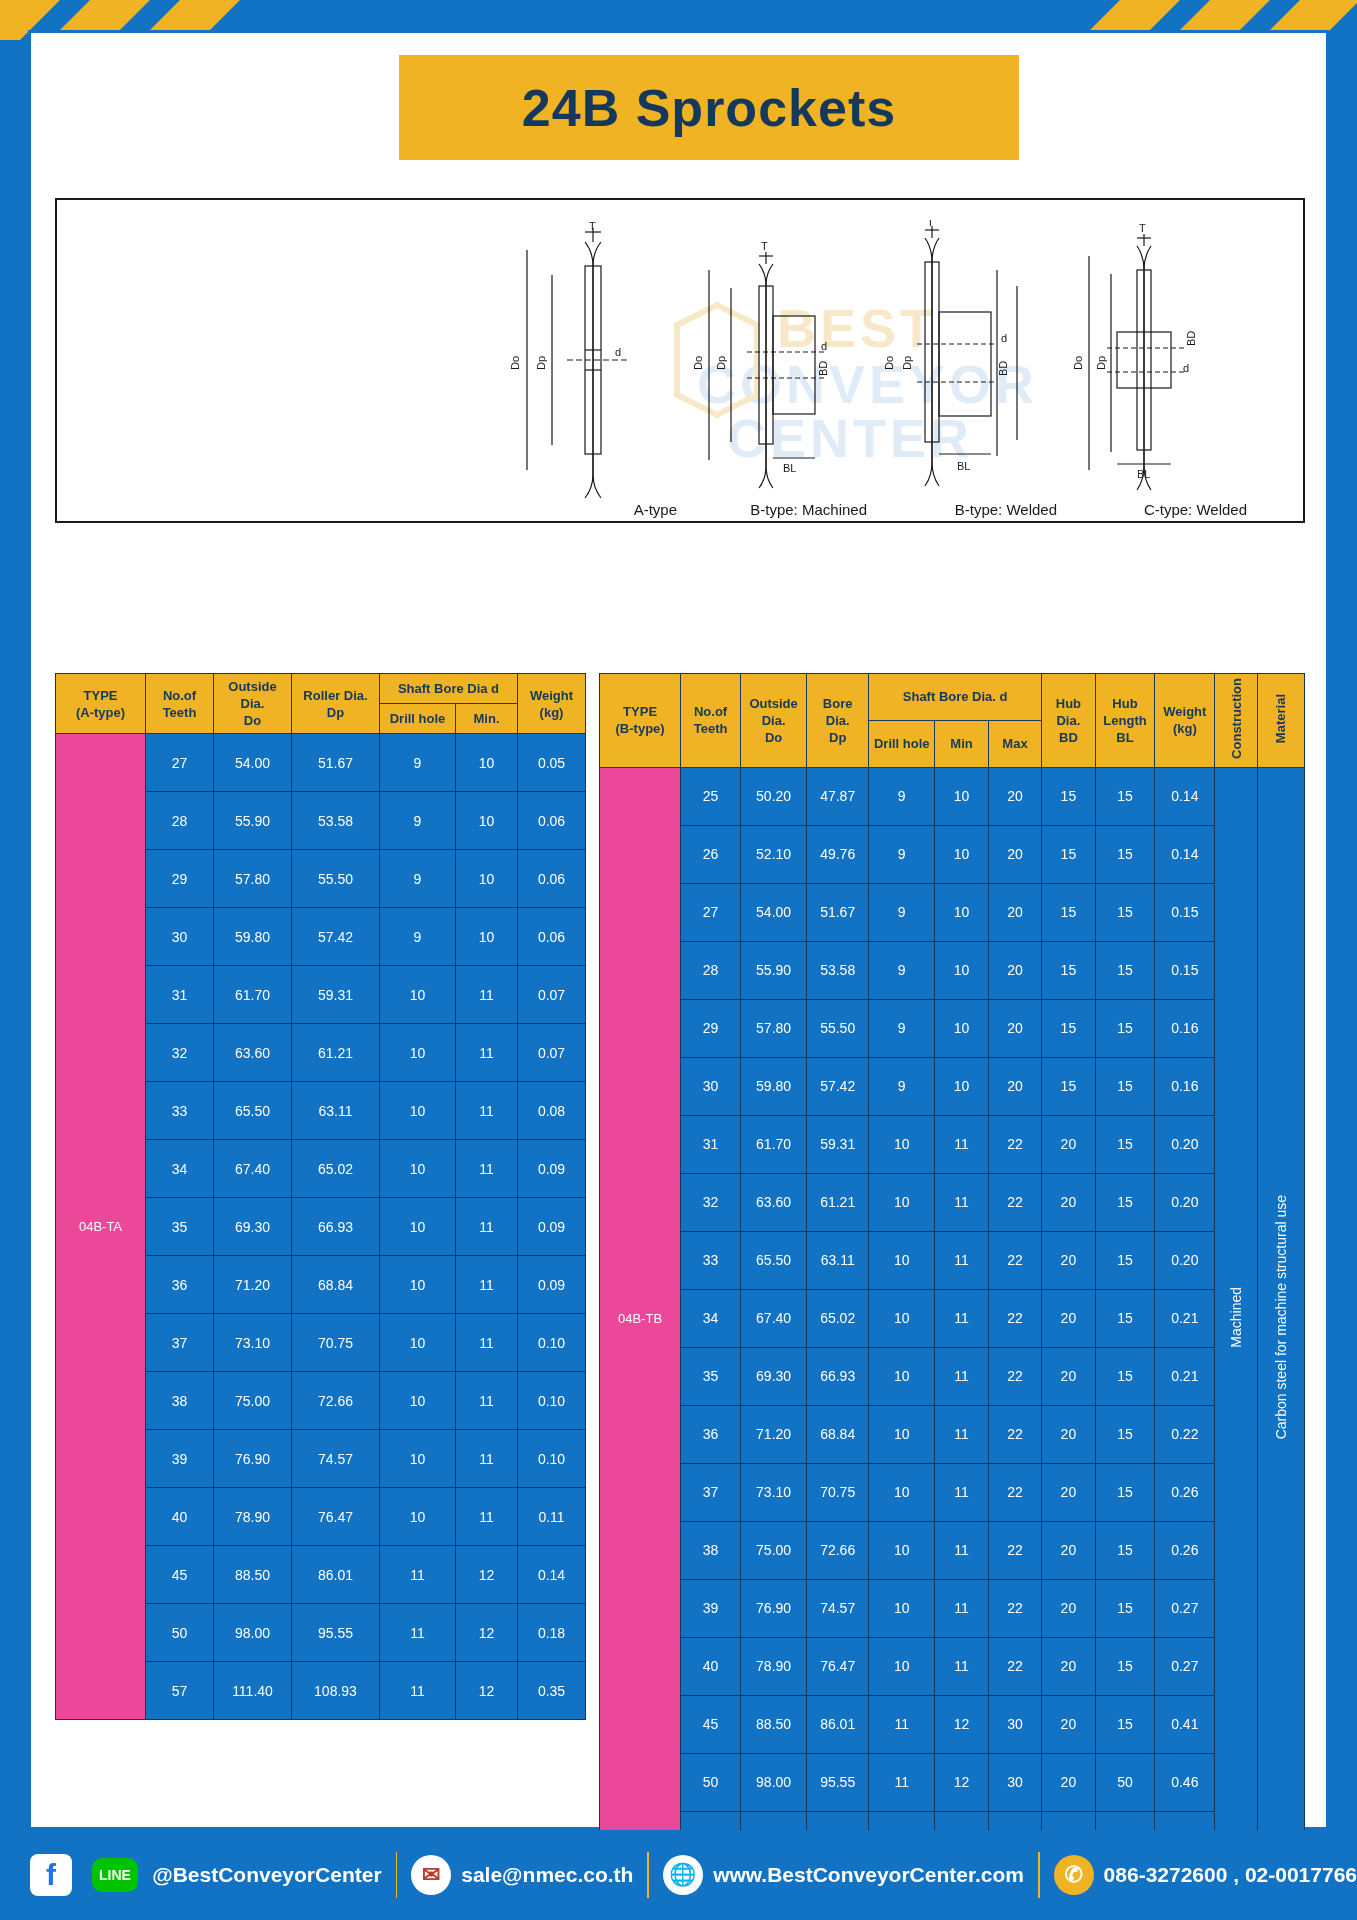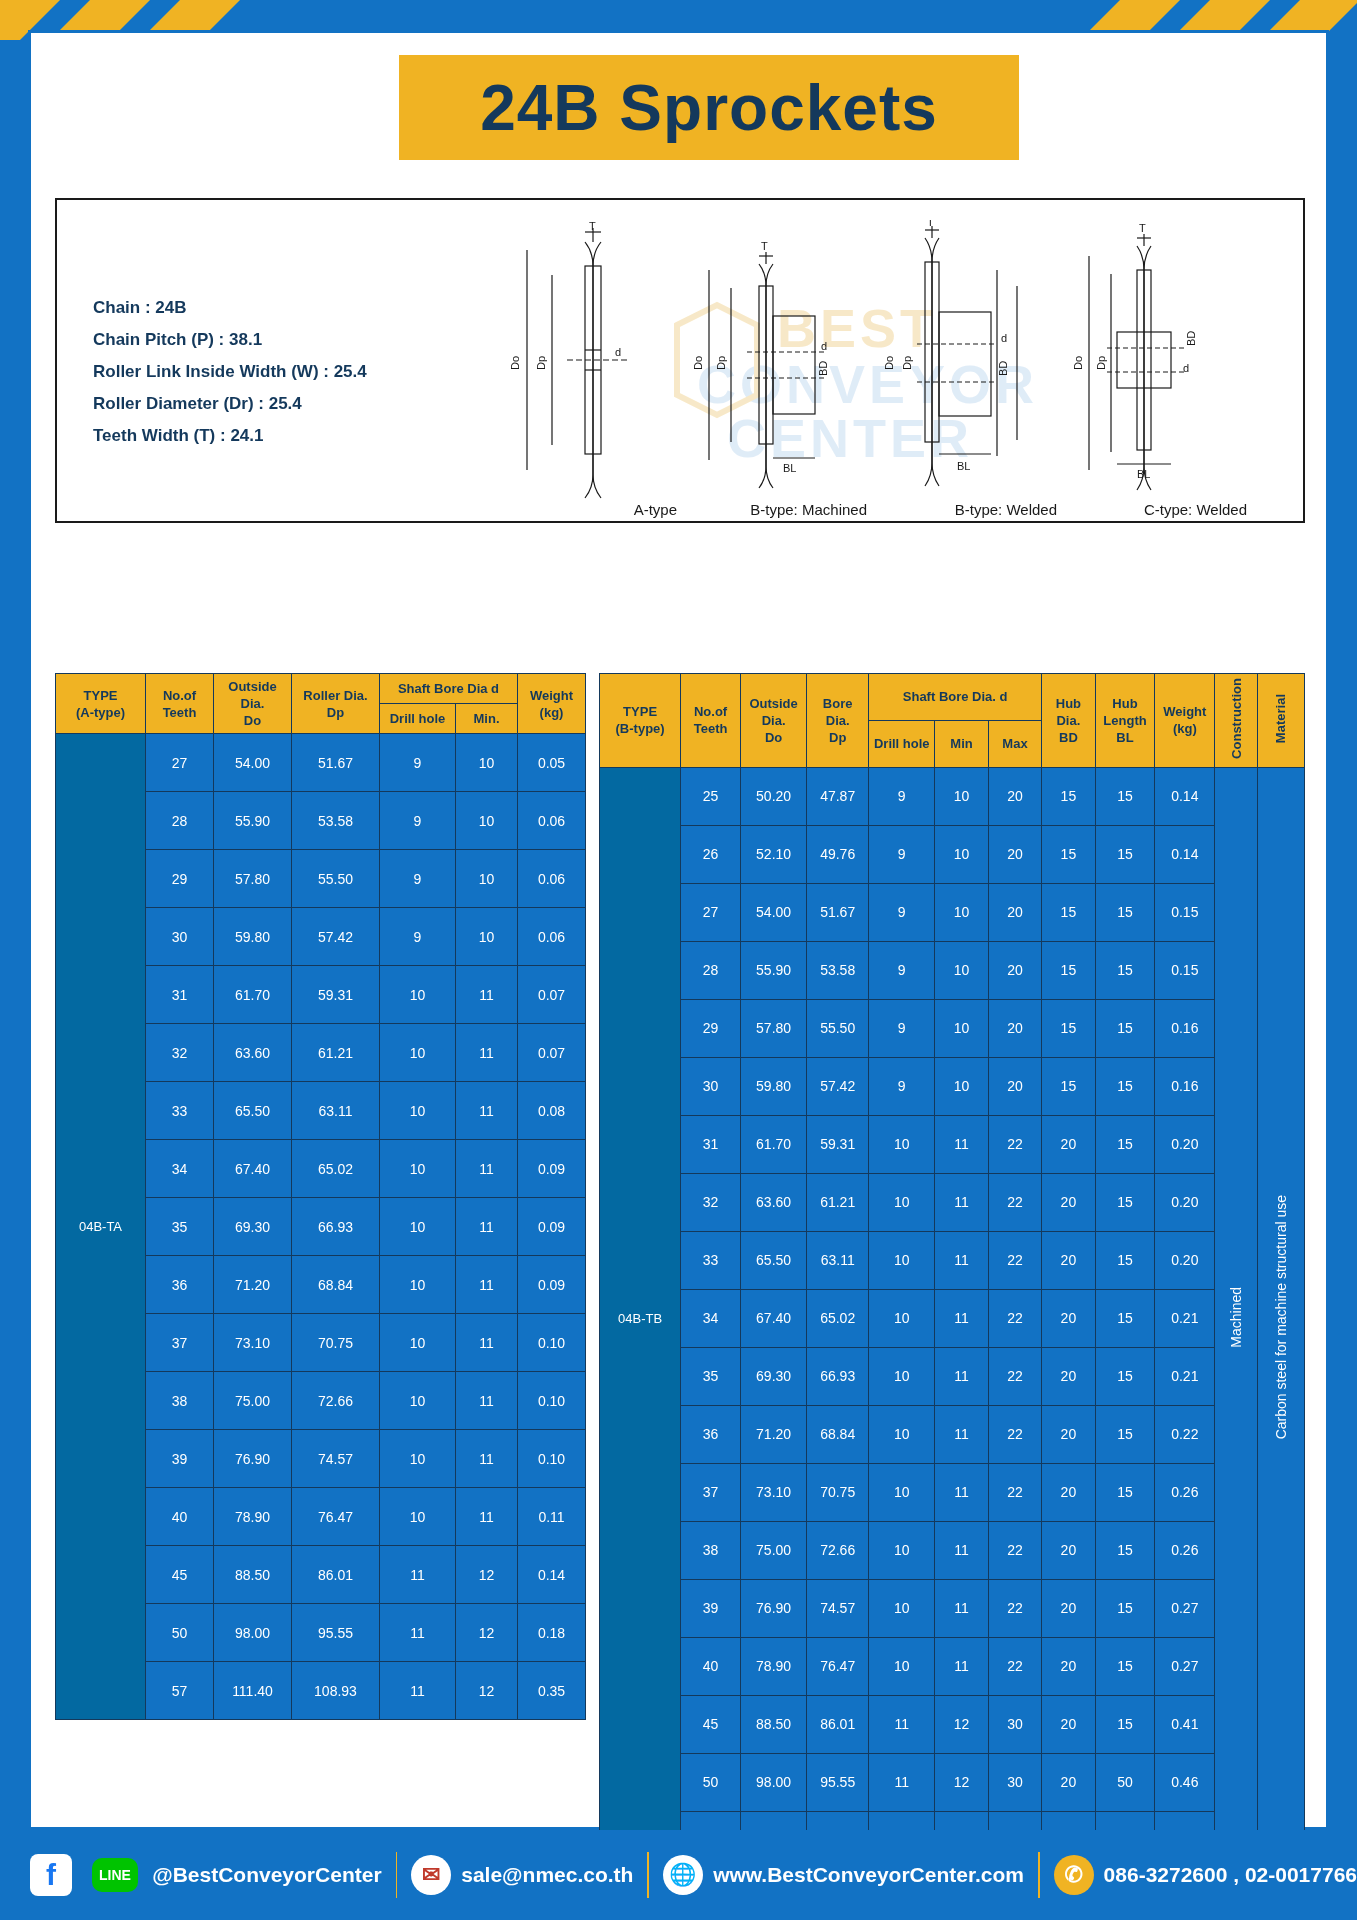--- a/index.html
+++ b/index.html
@@ -27,21 +27,21 @@
   
   .title-band {
     position:absolute;
     left:368px; top:22px;
     width:620px; height:105px;
     background:#f0b323;
     display:flex; align-items:center; justify-content:center;
   }
   .title-band h1 {
     margin:0;
-    font-size:64px;
+    font-size:52px;
     font-weight:bold;
     color:#14395c;
     letter-spacing:1px;
   }
 
   
   .spec-box {
     position:absolute;
     left:24px; top:165px;
     width:1250px; height:325px;
@@ -101,21 +101,21 @@
     padding:4px 2px;
     line-height:17px;
   }
   table.spec tbody td {
     background:#1272c4;
     color:#ffffff;
     height:58px;
     font-size:14px;
   }
   table.spec tbody td.typecell {
-    background:#0369a1;
+    background:#ec4899;
     color:#ffffff;
     font-size:13px;
   }
   .vert {
     writing-mode:vertical-rl;
     transform:rotate(180deg);
     white-space:nowrap;
     display:inline-block;
   }
   td.vertcell { padding:0; }
@@ -175,27 +175,20 @@
 
     <div class="watermark">
       <svg width="560" height="180" viewBox="0 0 560 180">
         <text x="120" y="62" font-family="Liberation Sans, sans-serif" font-size="54" font-weight="bold" fill="#f4ddab">BEST</text>
         <text x="40" y="118" font-family="Liberation Sans, sans-serif" font-size="54" font-weight="bold" fill="#cfe2f3">CONVEYOR</text>
         <text x="70" y="172" font-family="Liberation Sans, sans-serif" font-size="54" font-weight="bold" fill="#cfe2f3">CENTER</text>
         <polygon points="20,40 60,20 100,40 100,110 60,130 20,110" fill="none" stroke="#f4ddab" stroke-width="6"></polygon>
       </svg>
     </div>
 
-    <div class="spec-list">
-      <div>Chain  : 24B</div>
-      <div>Chain Pitch (P)  :  38.1</div>
-      <div>Roller Link Inside Width (W)  :  25.4</div>
-      <div>Roller Diameter (Dr)  :  25.4</div>
-      <div>Teeth Width (T)  :  24.1</div>
-    </div>
 
     <div class="diagrams">
 
       <div class="dg" style="left:0px;">
         <svg width="190" height="280" viewBox="0 0 190 280">
           <g stroke="#1a1a1a" fill="none" stroke-width="1.2">
             <line x1="30" y1="30" x2="30" y2="250"></line>
             <line x1="55" y1="55" x2="55" y2="225"></line>
             <path d="M88 22 q8 10 8 24 v208 q0 14 -8 24"></path>
             <path d="M104 22 q-8 10 -8 24 v208 q0 14 8 24"></path>

